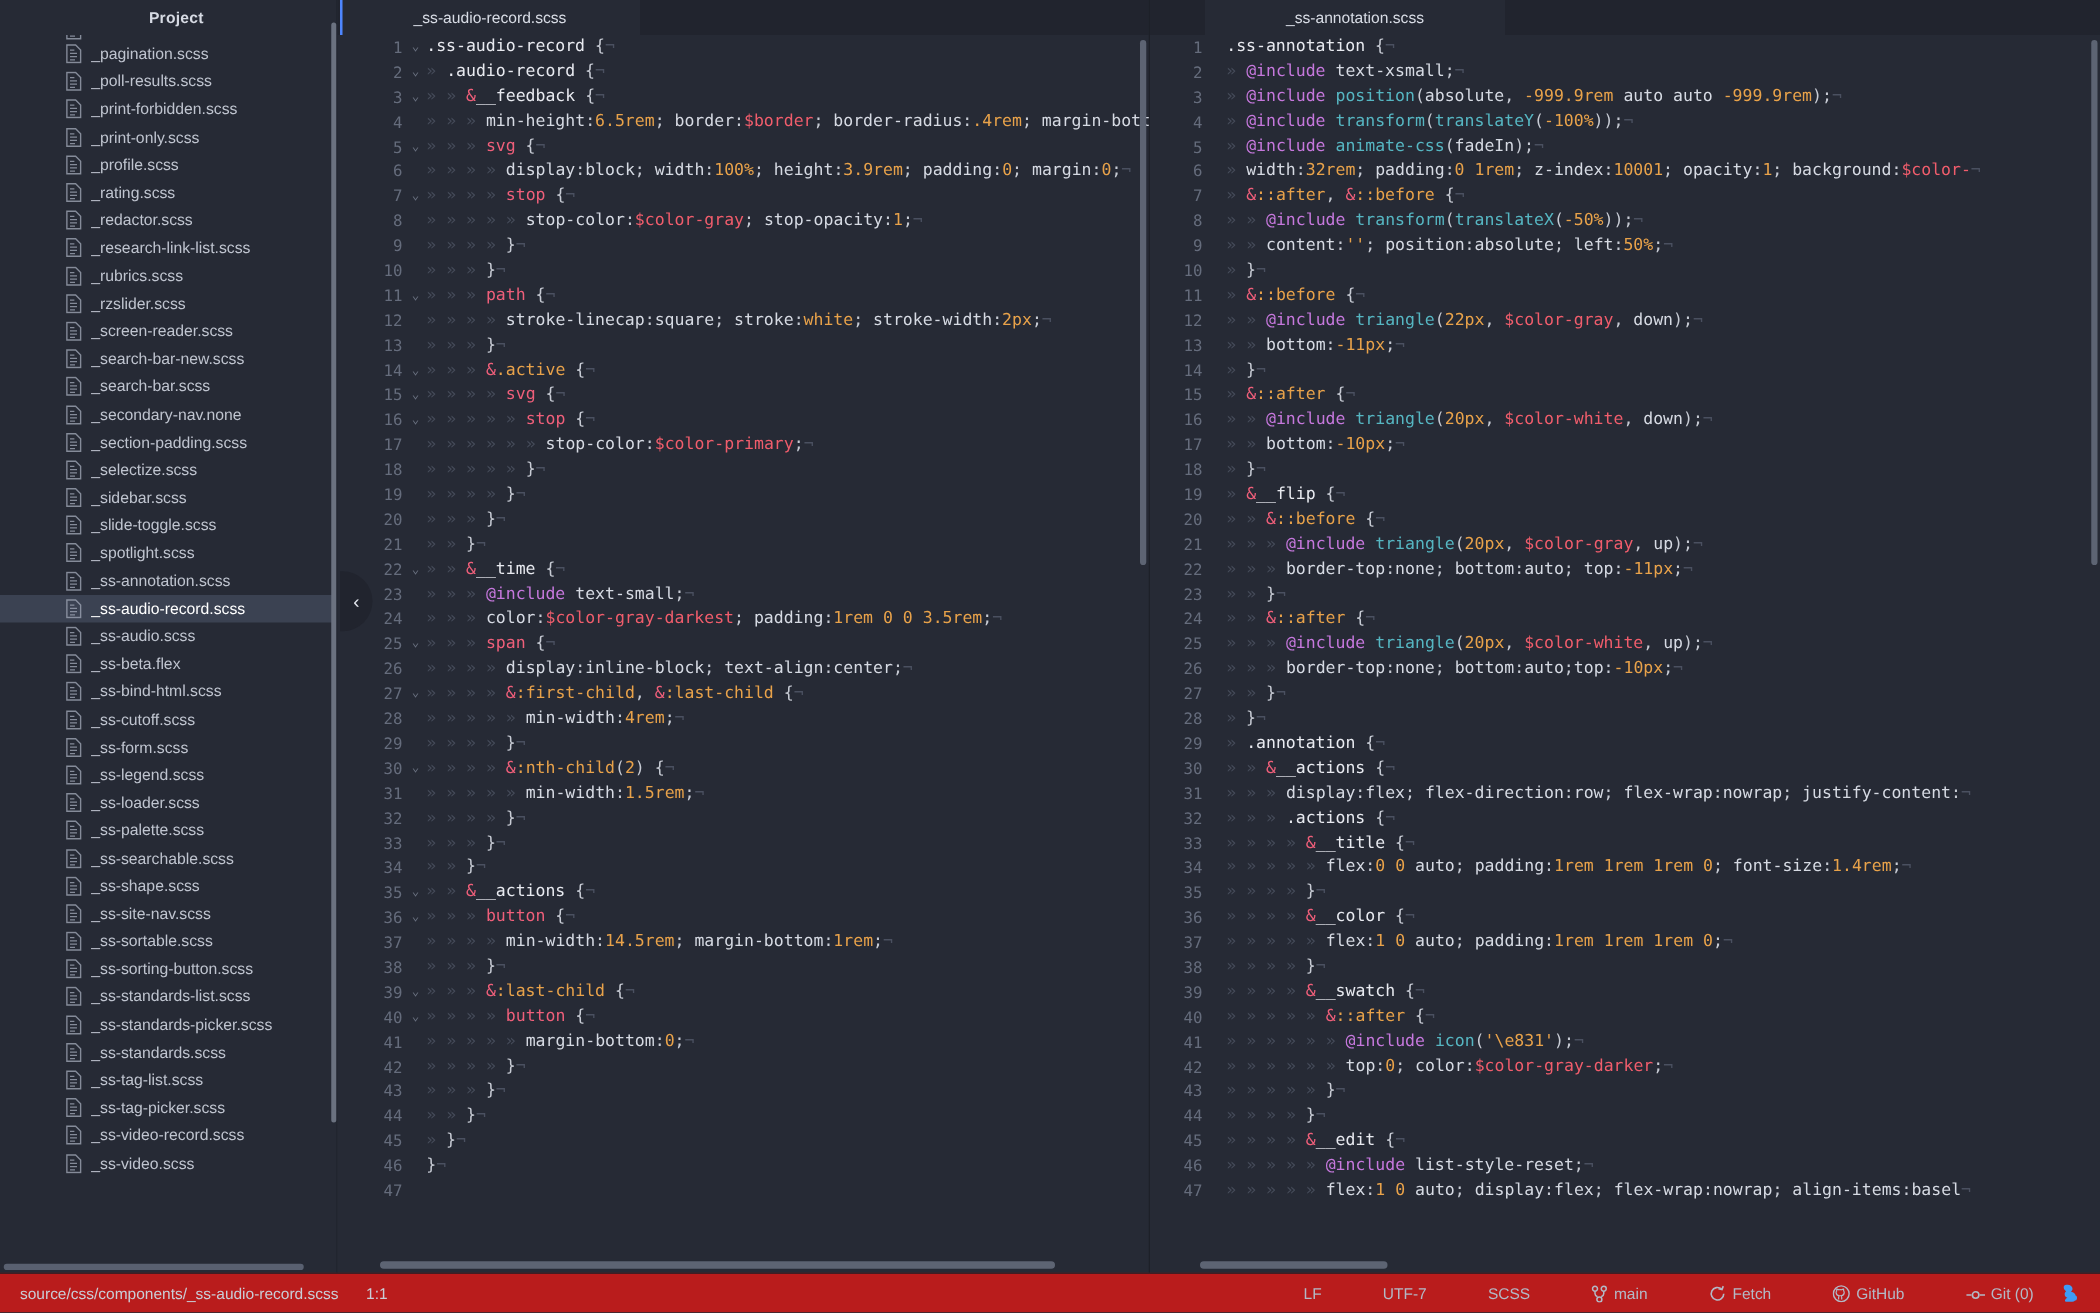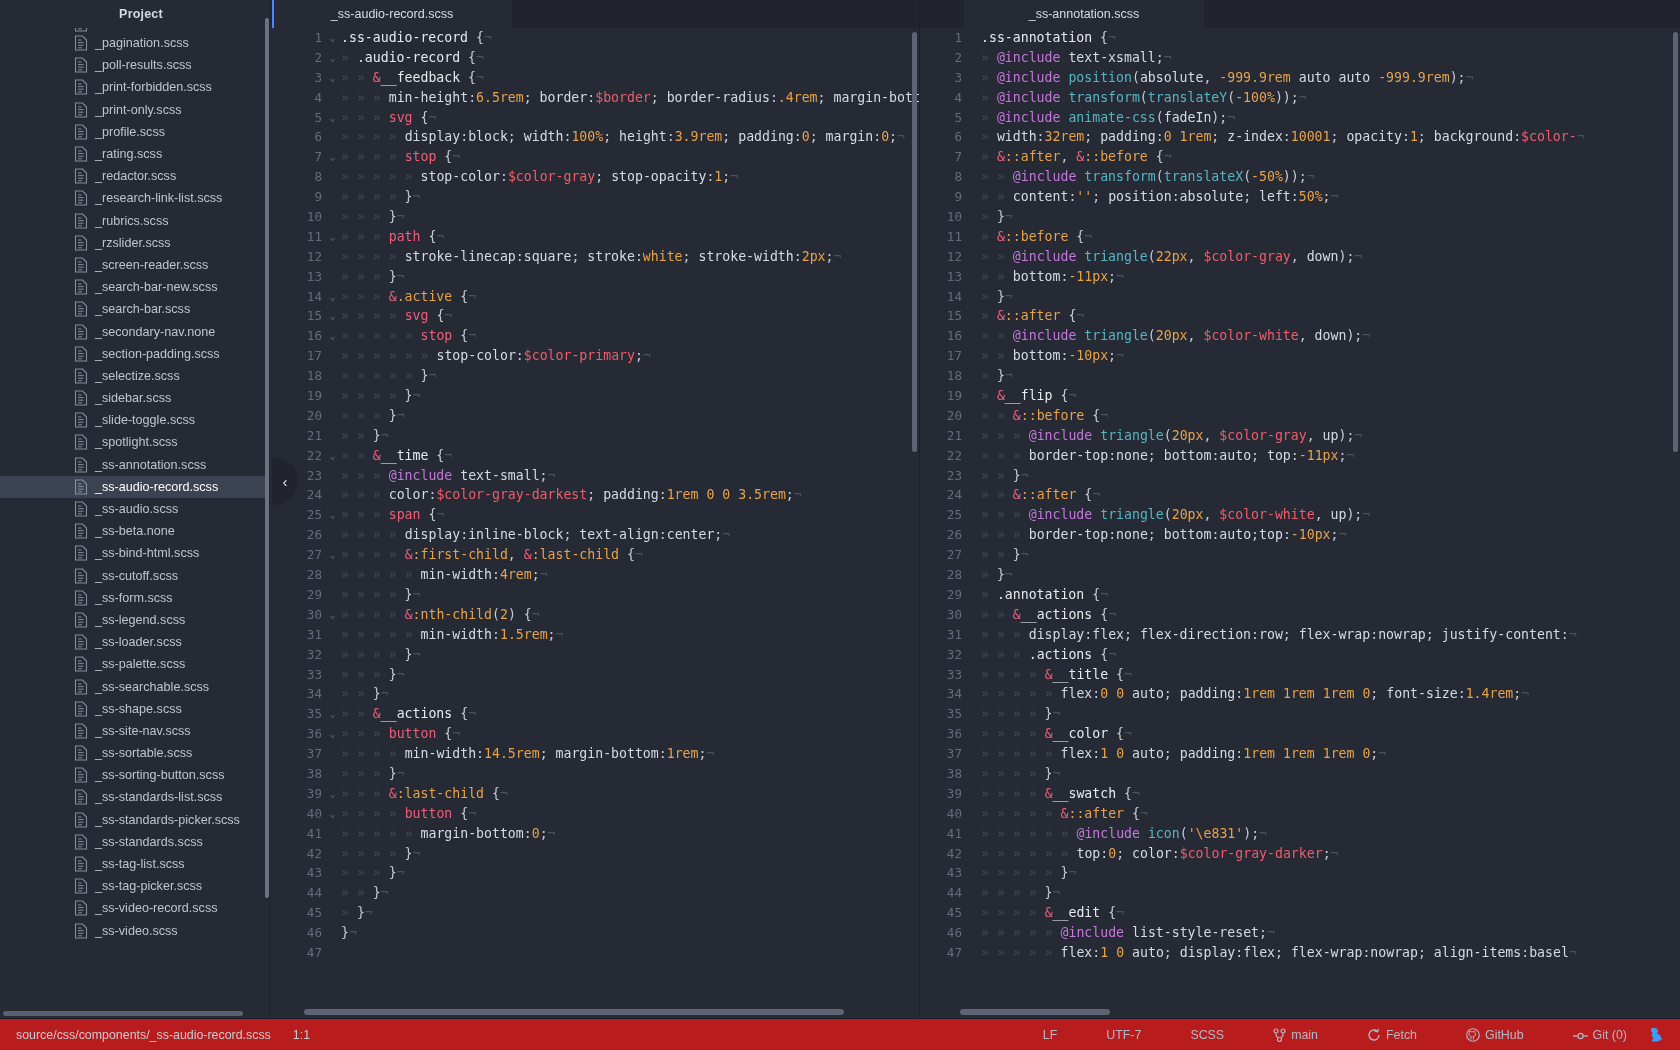--- a/index.html
+++ b/index.html
@@ -31,21 +31,21 @@
     letter-spacing:.2px;
     padding-left:13px;
   }
   .tree{
     flex:1 1 auto; overflow:hidden; position:relative;
     padding-bottom:2px;
   }
   .tree-inner{ position:relative; margin-top:-8px; }
   .tree-row{
     height:22.2px; display:flex; align-items:center;
-    padding-left:74px; white-space:nowrap;
+    padding-left:52px; white-space:nowrap;
     font-size:12.6px; color:#bfc4cf;
     position:relative;
   }
   .tree-row.sel{ background:#3b4252; color:#ffffff; }
   .tree-row .fi{ flex:0 0 14px; width:14px; height:16px; margin-right:7px; display:block; opacity:.82; }
   .tree-row.first-partial{ height:12px; overflow:hidden; align-items:flex-end; }
 
   
   .sb-vscroll{
     position:absolute; top:0px; right:0px; width:4px;
@@ -384,21 +384,21 @@
               <span>_ss-audio.scss</span>
             </div>
             <div class="tree-row">
               <svg class="fi" viewBox="0 0 14 16">
   <path d="M1.5 1h7l4 4v10h-11z" fill="none" stroke="#9aa1b0" stroke-width="1.1"></path>
   <line x1="4" y1="5" x2="7.5" y2="5" stroke="#9aa1b0" stroke-width="1"></line>
   <line x1="4" y1="7.6" x2="9.6" y2="7.6" stroke="#9aa1b0" stroke-width="1"></line>
   <line x1="4" y1="10.2" x2="9.6" y2="10.2" stroke="#9aa1b0" stroke-width="1"></line>
   <line x1="4" y1="12.8" x2="8" y2="12.8" stroke="#9aa1b0" stroke-width="1"></line>
 </svg>
-              <span>_ss-beta.none</span>
+              <span>_ss-beta.flex</span>
             </div>
             <div class="tree-row">
               <svg class="fi" viewBox="0 0 14 16">
   <path d="M1.5 1h7l4 4v10h-11z" fill="none" stroke="#9aa1b0" stroke-width="1.1"></path>
   <line x1="4" y1="5" x2="7.5" y2="5" stroke="#9aa1b0" stroke-width="1"></line>
   <line x1="4" y1="7.6" x2="9.6" y2="7.6" stroke="#9aa1b0" stroke-width="1"></line>
   <line x1="4" y1="10.2" x2="9.6" y2="10.2" stroke="#9aa1b0" stroke-width="1"></line>
   <line x1="4" y1="12.8" x2="8" y2="12.8" stroke="#9aa1b0" stroke-width="1"></line>
 </svg>
               <span>_ss-bind-html.scss</span>

